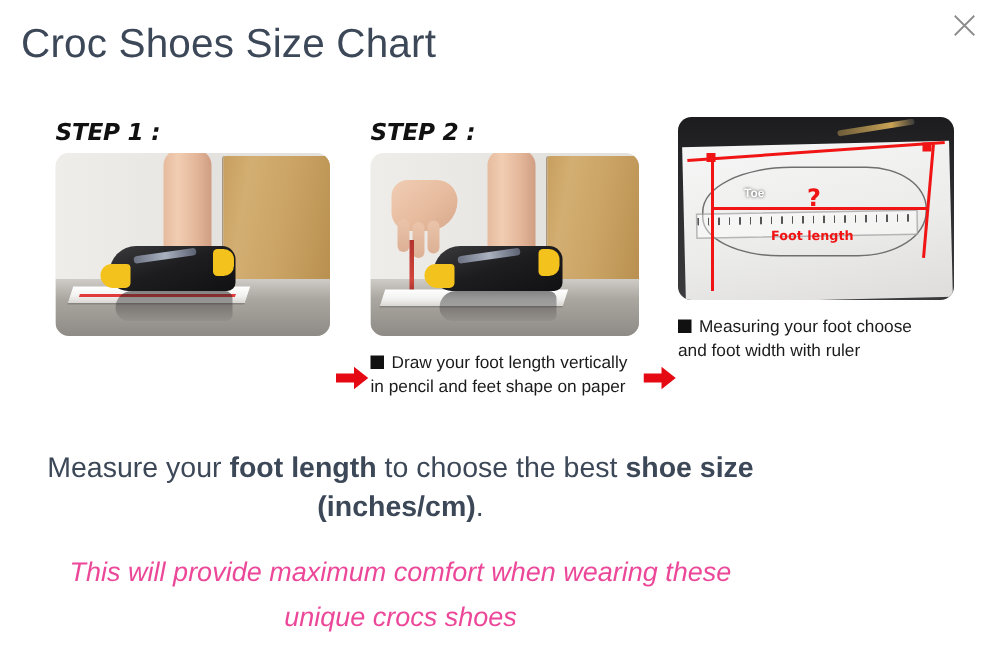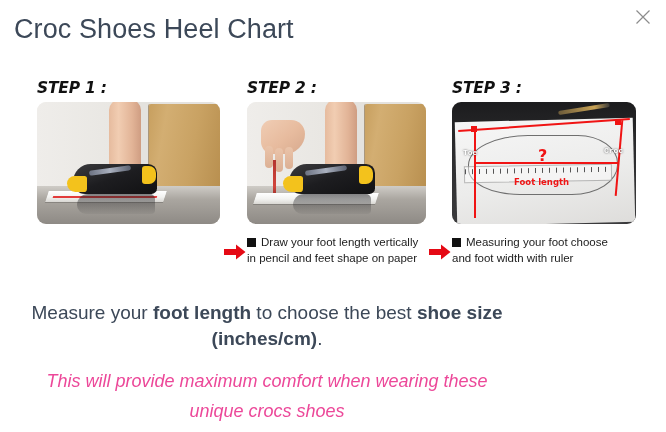--- a/index.html
+++ b/index.html
@@ -221,26 +221,27 @@
     height: 5px;
     background-image: repeating-linear-gradient(90deg,
       #555 0px, #555 1px, transparent 1px, transparent 7px);
   }
   .red-line {
     position: absolute;
     background: #f01414;
   }
   .p3-label {
     position: absolute;
-    font-family: Liberation Mono, monospace;
+    font-family: Liberation Sans, sans-serif;
     font-size: 8px;
     font-weight: bold;
     color: #ffffff;
     text-shadow: 0 0 2px rgba(0,0,0,.75);
     white-space: nowrap;
+    margin-left: 33px;
   }
   .p3-qmark {
     position: absolute;
     font-family: "DejaVu Sans", sans-serif;
     font-size: 16px;
     font-weight: bold;
     color: #f01414;
     line-height: 1;
   }
   .p3-footlen {
@@ -302,21 +303,21 @@
     line-height: 30px;
     color: #ec4899;
     padding: 0 22px;
   }
 </style>
 </head>
 <body>
 
 <div class="modal">
 
-  <h1 class="modal-title">Croc Shoes Heel Chart</h1>
+  <h1 class="modal-title">Croc Shoes Size Chart</h1>
 
   <button class="close-button">
     <span>
       <svg width="16" height="16" viewBox="0 0 16 16">
         <path d="M1.5 1.5 L14.5 14.5 M14.5 1.5 L1.5 14.5" stroke="#8c8c8c" stroke-width="1.2" fill="none"></path>
       </svg>
     </span>
   </button>
 
   <div class="steps">
@@ -363,21 +364,20 @@
         <div class="shoe-refl" style="left:46px;top:92px;width:78px;height:20px;"></div>
       </div>
 
       <div class="caption">
         <span class="bullet"></span><span>Draw your foot length vertically</span>
         <div>in pencil and feet shape on paper</div>
       </div>
     </div>
 
     <div class="step step-3">
-      <div class="step-label">STEP 3 :</div>
 
       <div class="photo">
         <div class="p3-dark"></div>
         <div class="p3-pencil"></div>
         <div class="p3-sheet"></div>
         <div class="p3-outline"></div>
         <div class="p3-ruler">
           <div class="p3-ruler-ticks"></div>
         </div>
 

